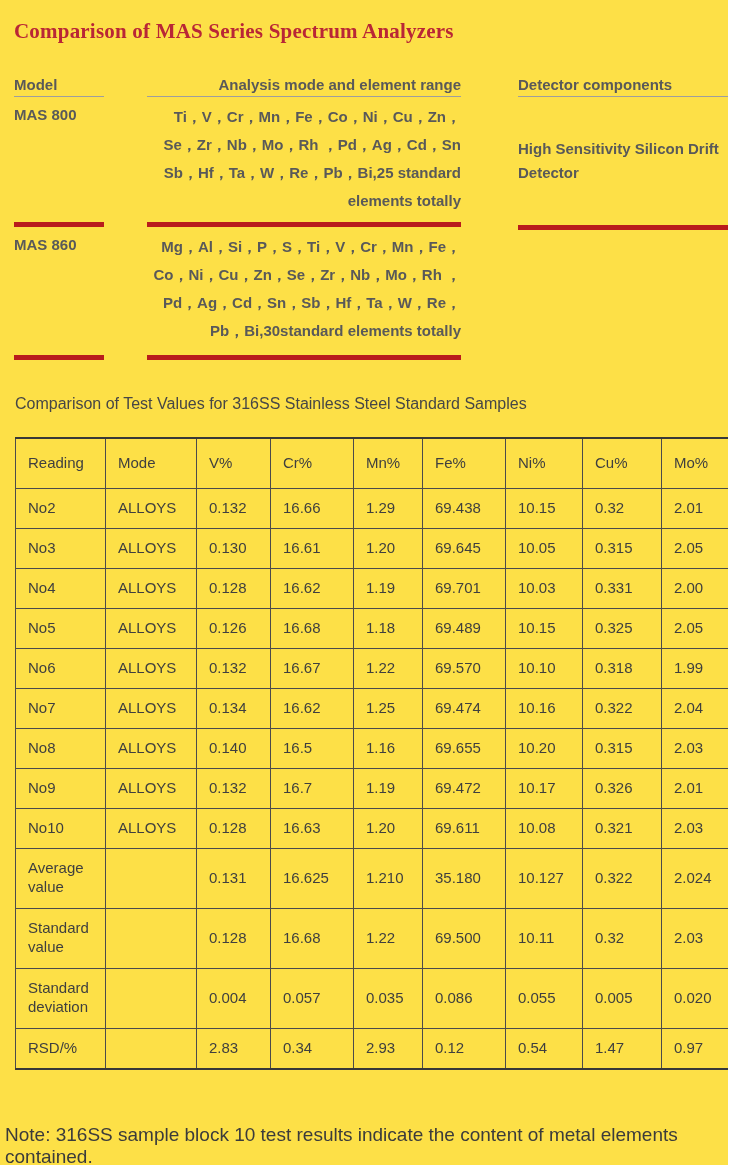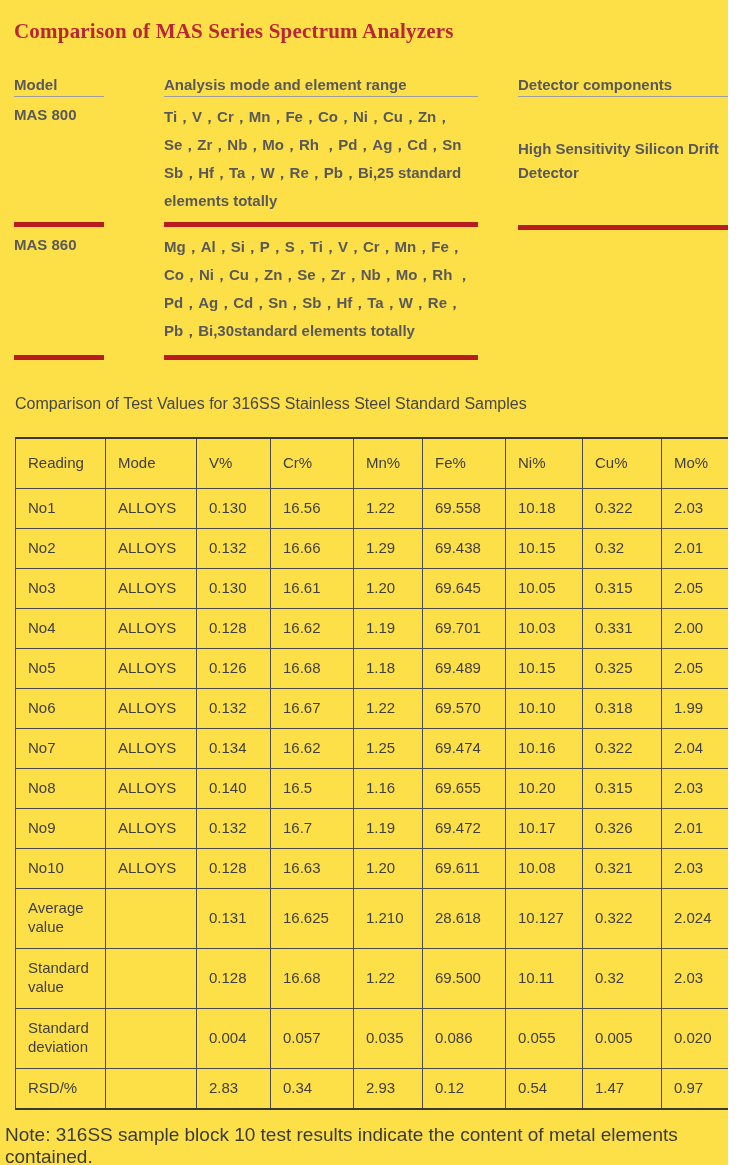--- a/index.html
+++ b/index.html
@@ -9,21 +9,21 @@
   
   .doc-title {
     position: absolute; left: 14px; top: 19px; margin: 0;
     font-family: "Liberation Serif", "DejaVu Serif", serif;
     font-size: 21px; font-weight: bold; color: #b92636; letter-spacing: 0.2px;
   }
 
   
   .spec-col { position: absolute; top: 76px; color: #595959; font-size: 15px; box-sizing: border-box; font-weight: bold; }
   .col-model    { left: 14px;  width: 90px;  }
-  .col-analysis { left: 164px; width: 314px; }
+  .col-analysis { left: 147px; width: 314px; text-align: right; }
   .col-detector { left: 518px; width: 213px; }
   .spec-head  { height: 21px; border-bottom: 1px solid #9e9e9e; box-sizing: border-box; }
   .spec-cell  { border-bottom: 5px solid #b91c1c; box-sizing: border-box; }
   .spec-row1  { height: 130px; }
   .spec-row2  { height: 133px; }
   .model-cell    { padding-top: 9px; }
   .analysis-cell { padding-top: 6px; line-height: 28px; white-space: pre-line; }
   .detector-cell { display: flex; align-items: center; line-height: 24px; white-space: pre-line; }
 
   
@@ -104,31 +104,20 @@
           <th>Cr%</th>
           <th>Mn%</th>
           <th>Fe%</th>
           <th>Ni%</th>
           <th>Cu%</th>
           <th>Mo%</th>
         </tr>
     </thead>
     <tbody>
         <tr class="data">
-          <td>No1</td>
-          <td>ALLOYS</td>
-          <td>0.130</td>
-          <td>16.56</td>
-          <td>1.22</td>
-          <td>69.558</td>
-          <td>10.18</td>
-          <td>0.322</td>
-          <td>2.03</td>
-        </tr>
-        <tr class="data">
           <td>No2</td>
           <td>ALLOYS</td>
           <td>0.132</td>
           <td>16.66</td>
           <td>1.29</td>
           <td>69.438</td>
           <td>10.15</td>
           <td>0.32</td>
           <td>2.01</td>
         </tr>
@@ -219,21 +208,21 @@
           <td>10.08</td>
           <td>0.321</td>
           <td>2.03</td>
         </tr>
         <tr class="tall">
           <td>Average value</td>
           <td></td>
           <td>0.131</td>
           <td>16.625</td>
           <td>1.210</td>
-          <td>28.618</td>
+          <td>35.180</td>
           <td>10.127</td>
           <td>0.322</td>
           <td>2.024</td>
         </tr>
         <tr class="tall">
           <td>Standard value</td>
           <td></td>
           <td>0.128</td>
           <td>16.68</td>
           <td>1.22</td>

